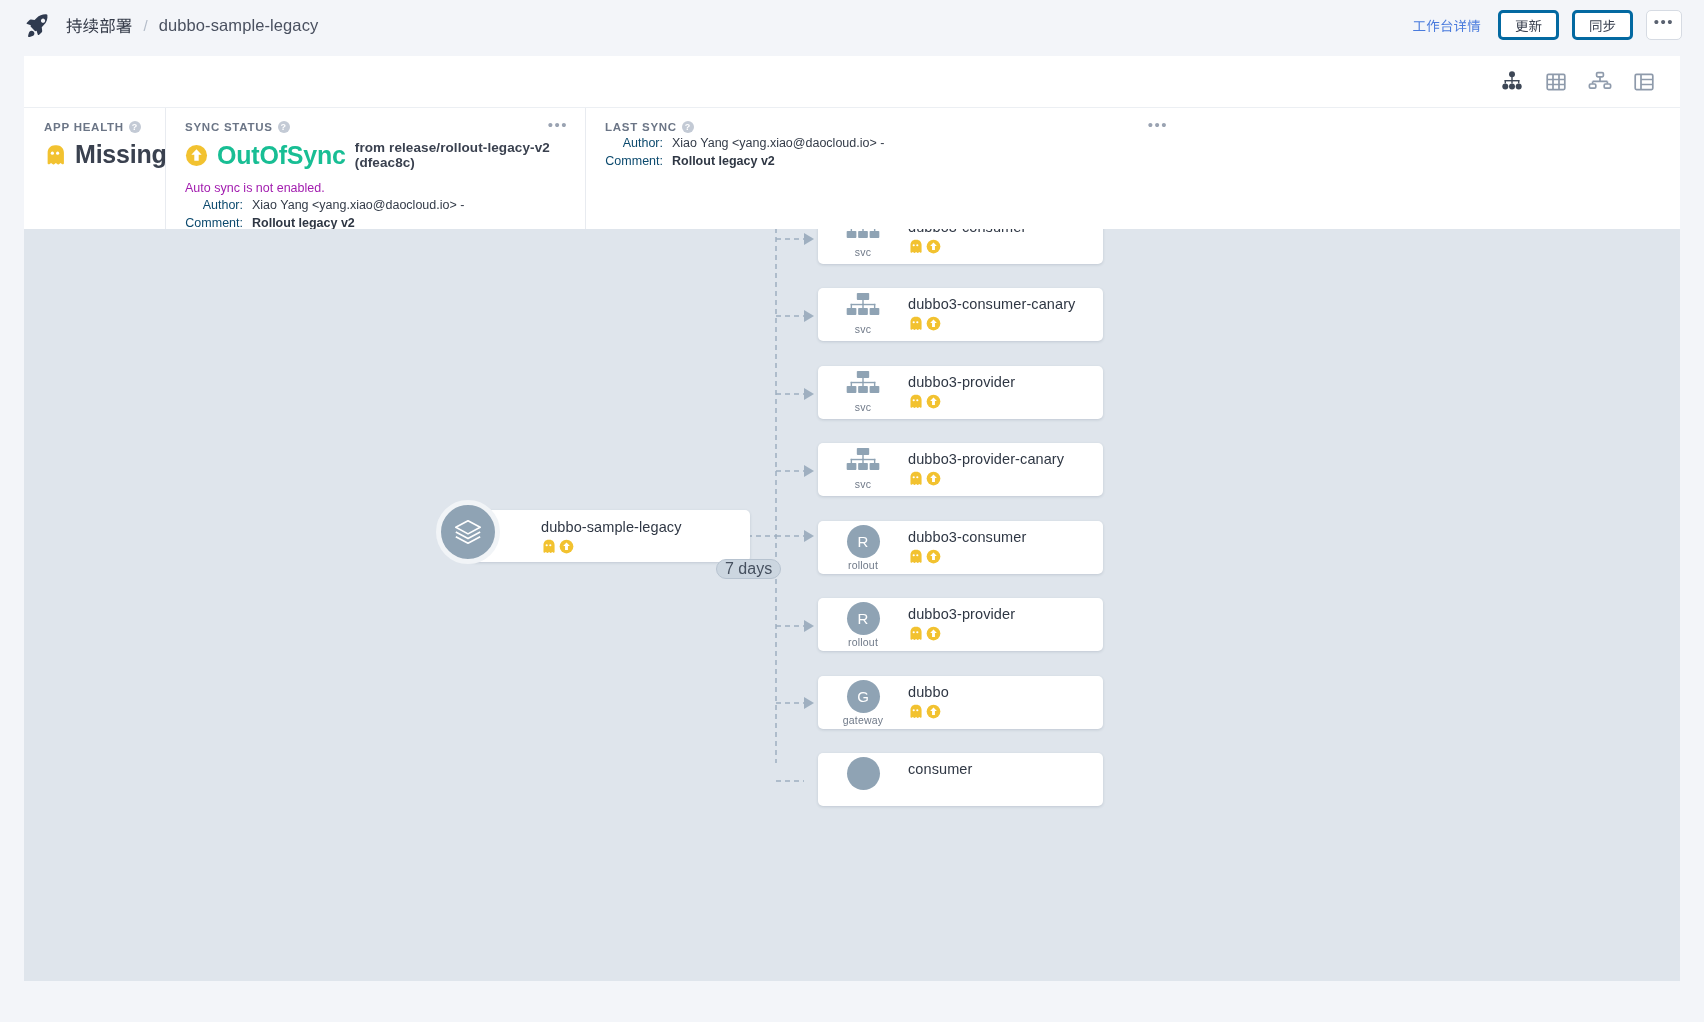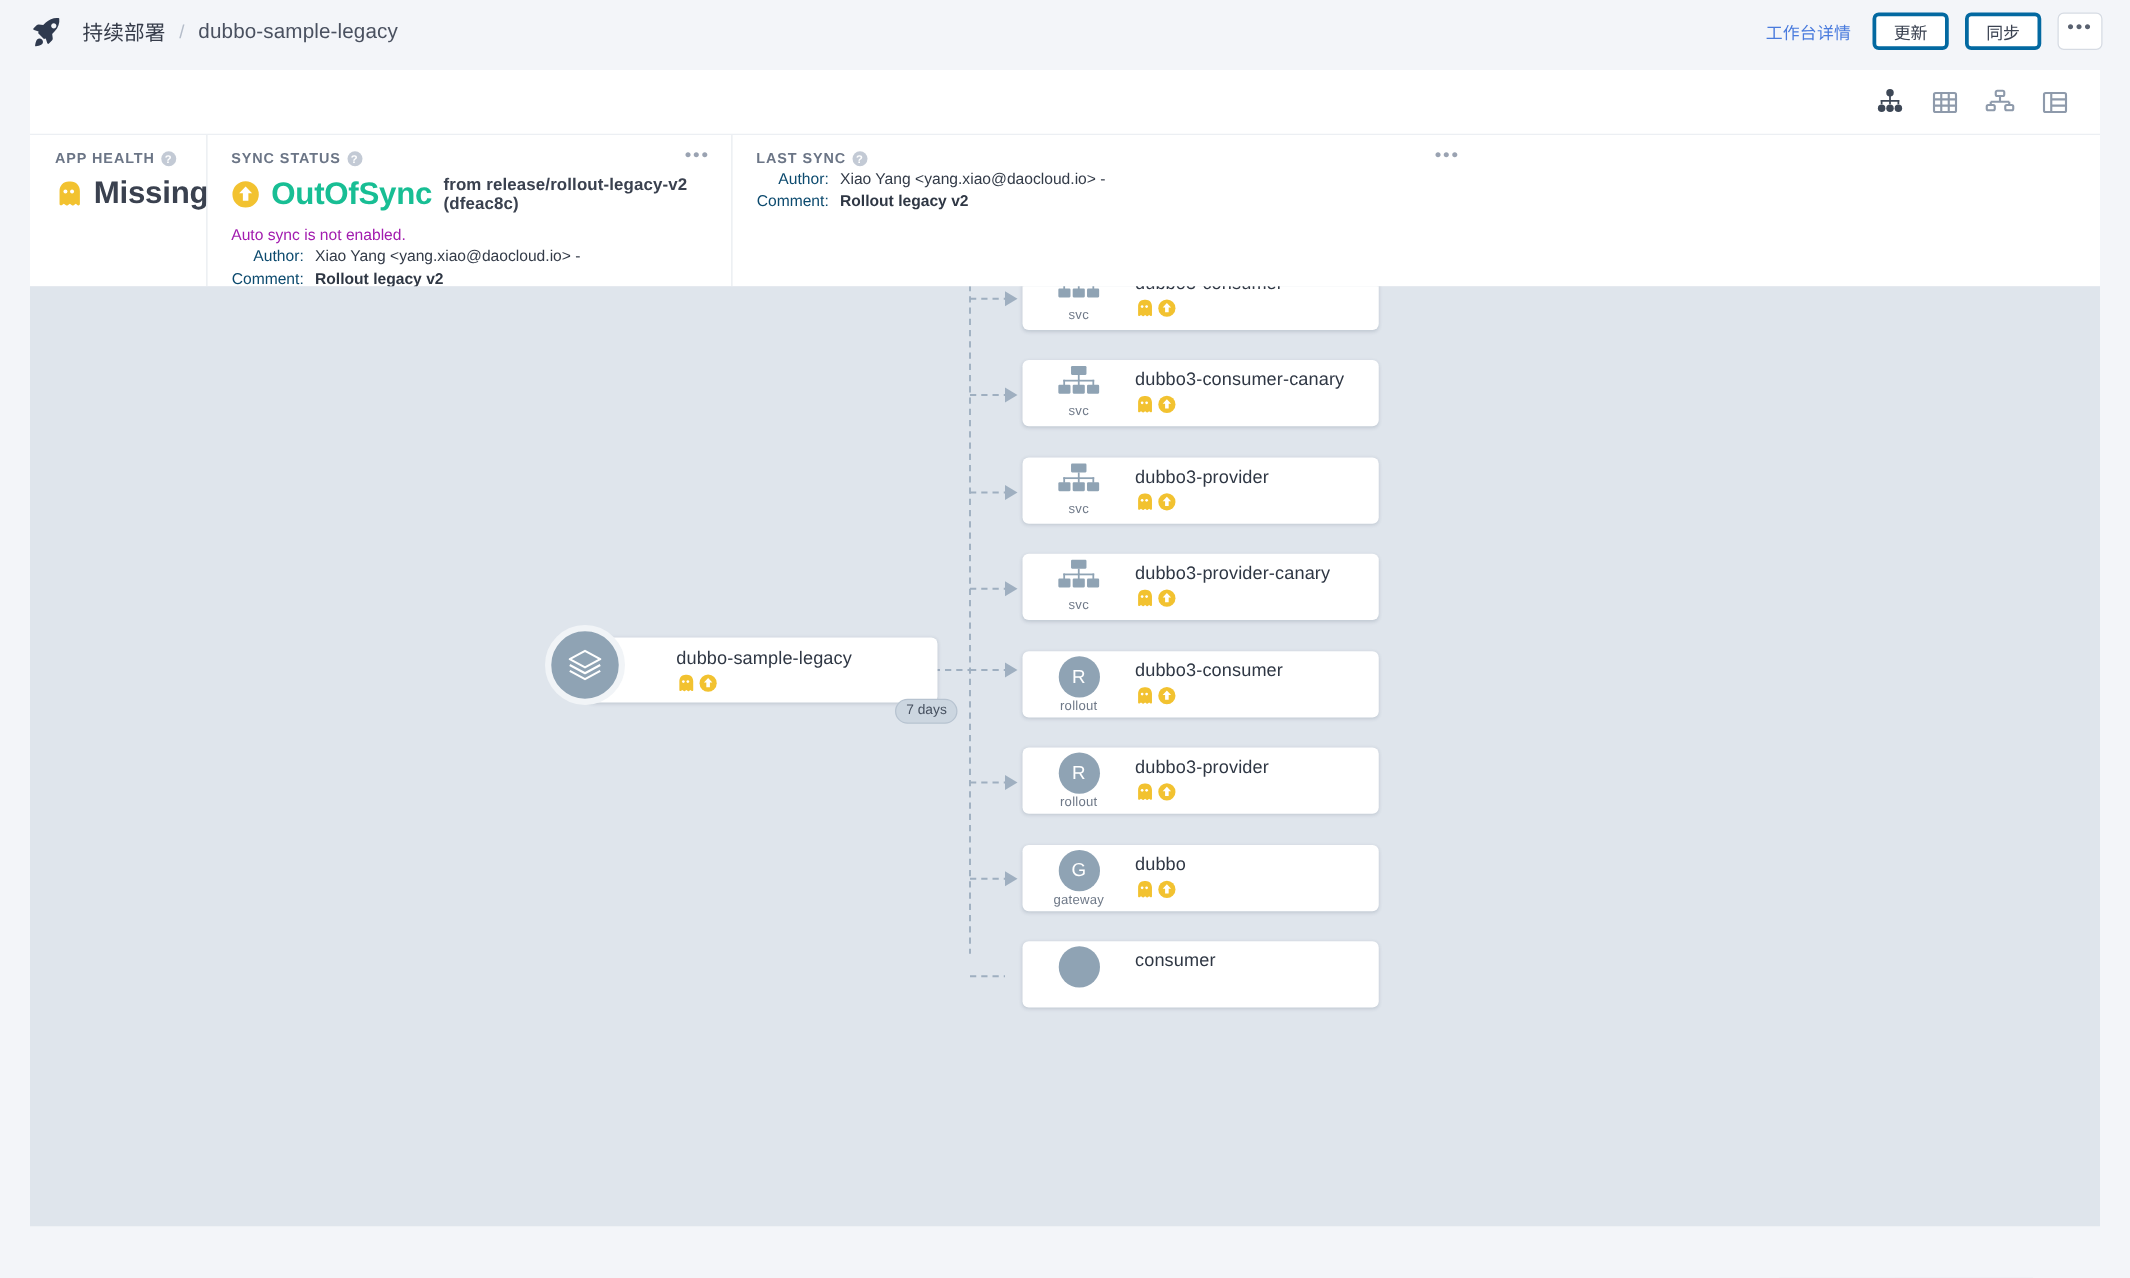--- a/index.html
+++ b/index.html
@@ -122,21 +122,21 @@
     display: flex; align-items: center; justify-content: center;
   }
   .stack-ic { width: 30px; height: 30px; display: block; }
   .app-node-body { margin-left: 71px; }
   .node-title { font-size: 14.5px; color: #2f3744; letter-spacing: .1px; line-height: 17px; }
   .node-badges { display: flex; align-items: center; gap: 3px; margin-top: 3px; }
 
   .days-pill {
     position: absolute; left: 692px; top: 330px;
     background: #ccd6e0; border: 1px solid #b7c3d0; border-radius: 10px;
-    font-size: 11px; color: #46505f; padding: 2px 8px 3px; line-height: 13px;
+    font-size: 16px; color: #46505f; padding: 2px 8px 3px; line-height: 13px;
   }
 
   
   .card {
     position: absolute; left: 794px; width: 285px; height: 53px;
     background: #fff; border-radius: 5px;
     box-shadow: 0 1px 3px rgba(40,55,80,.16);
   }
   .card-ic {
     position: absolute; left: 14px; top: 4px; width: 62px;

